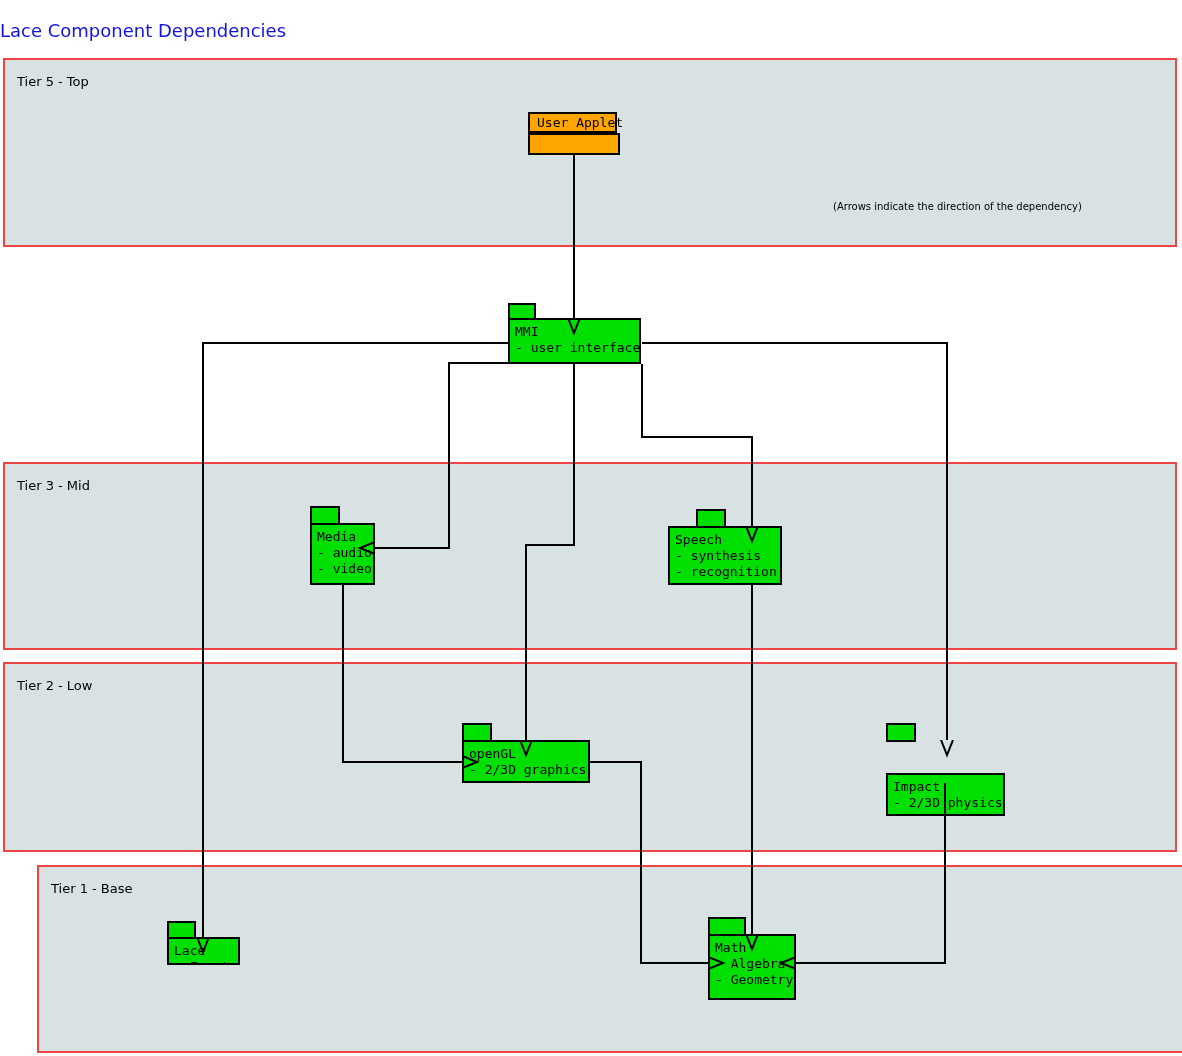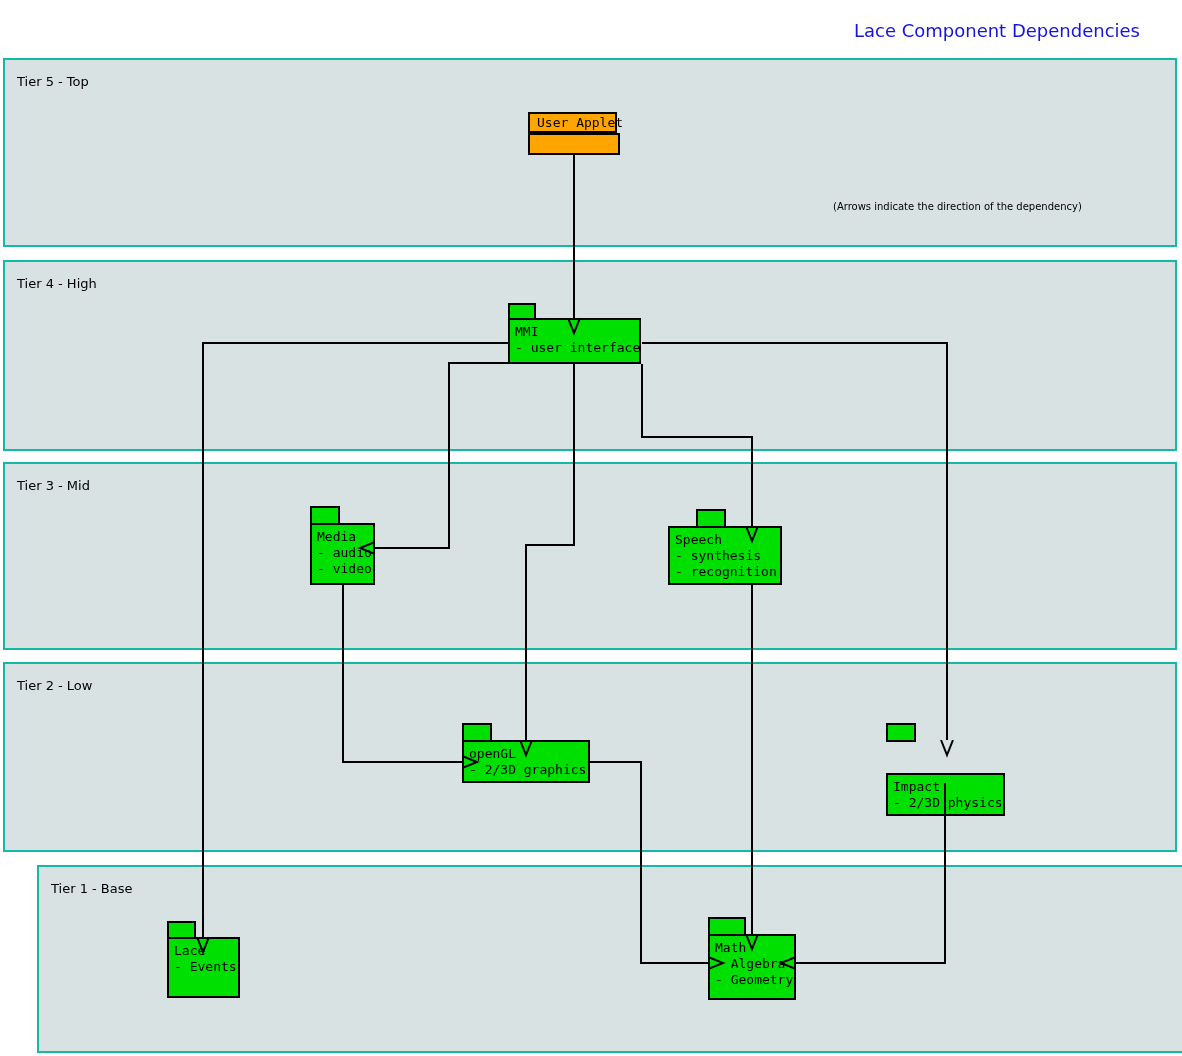--- a/index.html
+++ b/index.html
@@ -5,28 +5,28 @@
   html,body{margin:0;padding:0;background:#ffffff;}
   #canvas{
     position:relative;
     width:1182px;height:1056px;
     background:#ffffff;
     font-family:"DejaVu Sans",sans-serif;
     overflow:hidden;
   }
   .title{
     position:absolute;left:0;top:20px;width:1140px;
-    text-align:right;
+    text-align:left;
     font-size:18px;
     color:var(--title-blue,#1414dc);
   }
   .tier{
     position:absolute;left:3px;width:1174px;
     background:var(--band,#d8e2e2);
-    border:2px solid #14b8a6;
+    border:2px solid #ef4444;
     box-sizing:border-box;
   }
   .tier .tier-label{
     position:absolute;left:12px;top:14px;
     font-size:13px;color:#000;
   }
   #tier5{top:58px;height:189px;}
   #tier4{top:260px;height:191px;}
   #tier3{top:462px;height:188px;}
   #tier2{top:662px;height:190px;}
@@ -51,40 +51,37 @@
   #mmi-body  {left:508px;top:318px;width:133px;height:46px;}
   #media-tab {left:310px;top:506px;width:30px;height:19px;}
   #media-body{left:310px;top:523px;width:65px;height:62px;}
   #speech-tab {left:696px;top:509px;width:30px;height:19px;}
   #speech-body{left:668px;top:526px;width:114px;height:59px;}
   #opengl-tab {left:462px;top:723px;width:30px;height:19px;}
   #opengl-body{left:462px;top:740px;width:128px;height:43px;}
   #impact-tab {left:886px;top:723px;width:30px;height:19px;}
   #impact-body{left:886px;top:740px;width:119px;height:43px;margin-top:33px;}
   #lace-tab  {left:167px;top:921px;width:29px;height:18px;}
-  #lace-body {left:167px;top:937px;width:73px;height:61px;}
+  #lace-body {left:167px;top:937px;width:73px;height:28px;}
   #math-tab  {left:708px;top:917px;width:38px;height:19px;}
   #math-body {left:708px;top:934px;width:88px;height:66px;}
   #edges{
     position:absolute;left:0;top:0;width:1182px;height:1056px;
     pointer-events:none;
   }
 </style>
 </head>
 <body>
 
 <div id="canvas">
 
   <div class="title">Lace Component Dependencies</div>
 
   <div class="tier" id="tier5">
     <div class="tier-label">Tier 5 - Top</div>
-  </div>
-  <div class="tier" id="tier4">
-    <div class="tier-label">Tier 4 - High</div>
   </div>
   <div class="tier" id="tier3">
     <div class="tier-label">Tier 3 - Mid</div>
   </div>
   <div class="tier" id="tier2">
     <div class="tier-label">Tier 2 - Low</div>
   </div>
   <div class="tier" id="tier1">
     <div class="tier-label">Tier 1 - Base</div>
   </div>

